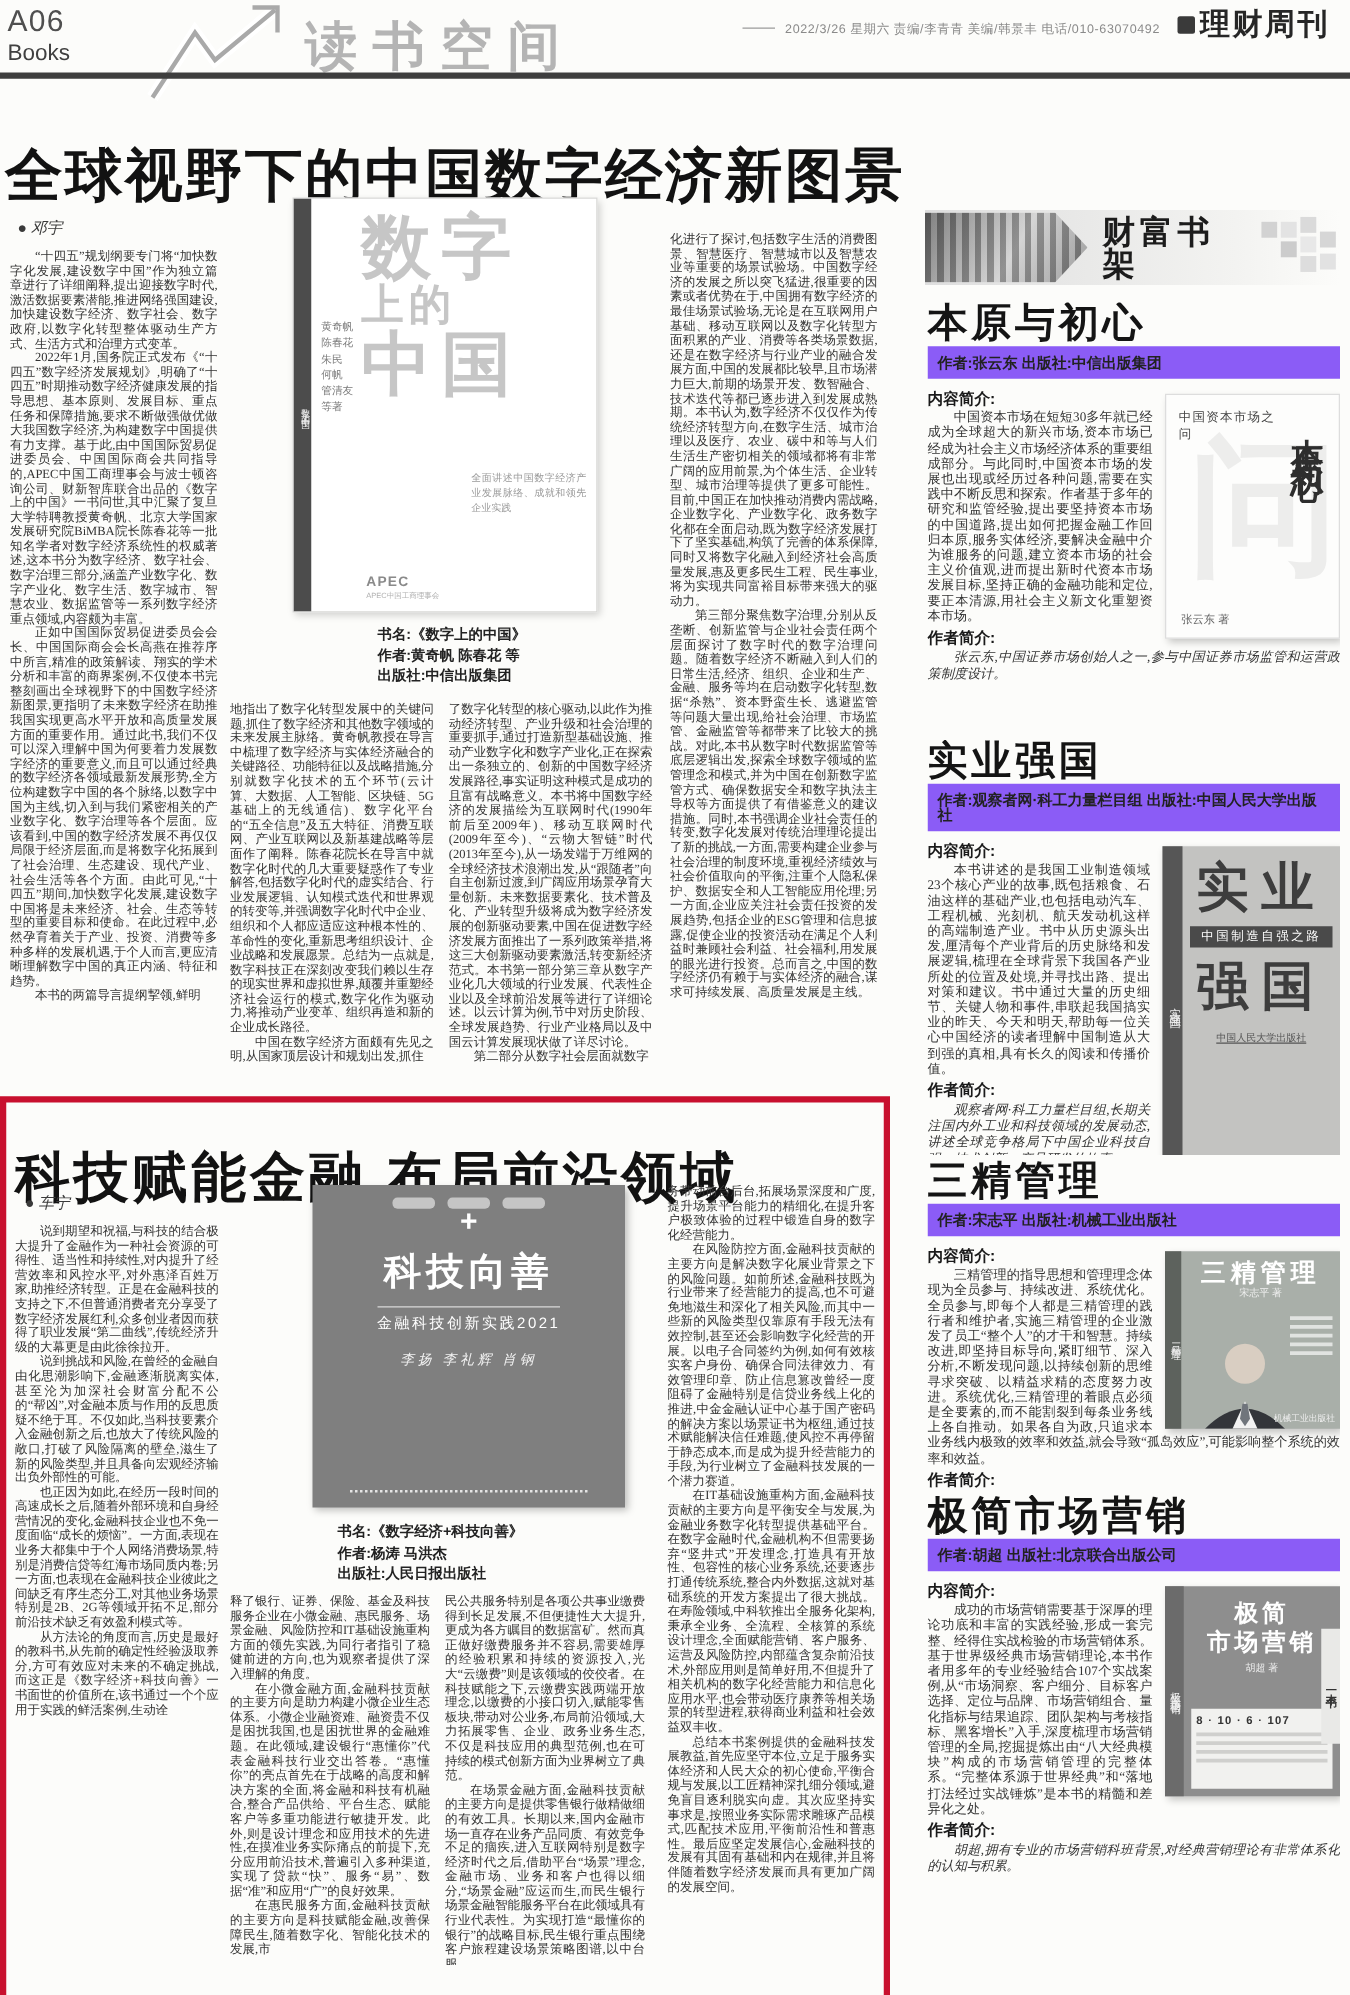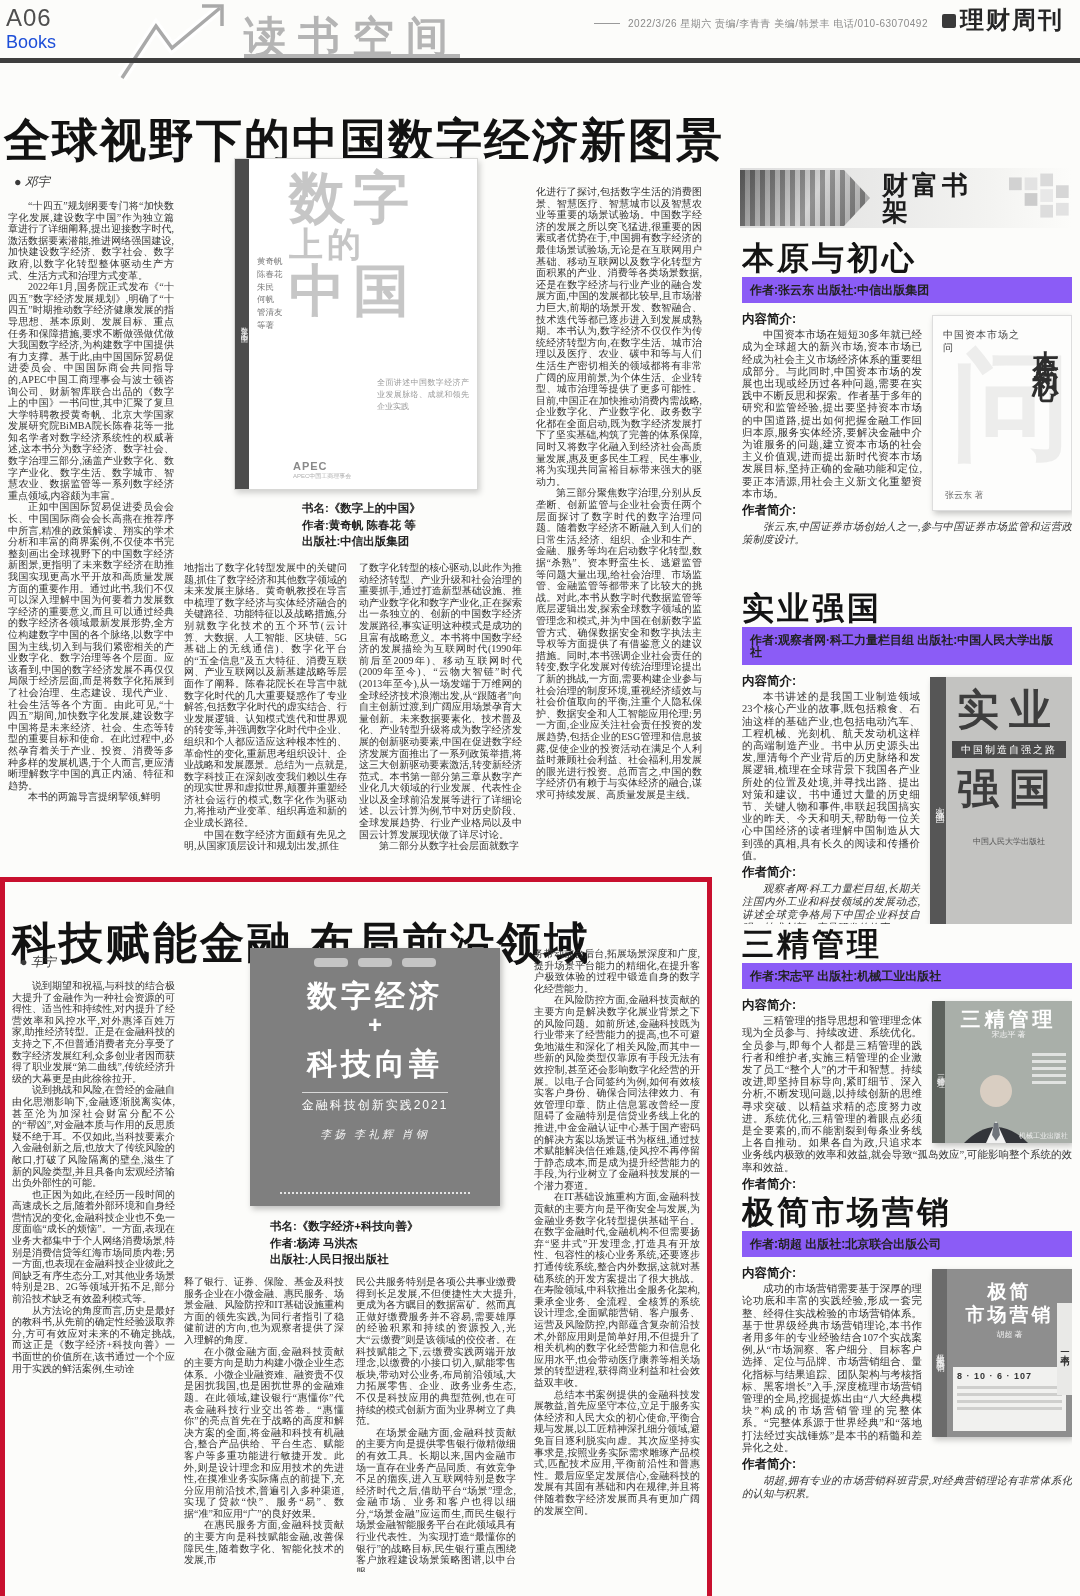--- a/index.html
+++ b/index.html
@@ -1,23 +1,23 @@
 <!DOCTYPE html>
 <html><head>
 <meta charset="utf-8">
 <style>
   html,body{margin:0;padding:0;background:#dcdcdc;}
   .page{position:relative;width:1080px;height:1596px;margin:0 auto;background:#fcfcfa;overflow:hidden;
         font-family:"Liberation Serif",serif;color:#2b2b2b;}
   .abs{position:absolute;}
   
   .edition{left:6px;top:6px;font:24px/1 "Liberation Sans",sans-serif;color:#4f4f4f;letter-spacing:1px;}
-  .edition-en{left:6px;top:33px;font:18px/1 "Liberation Sans",sans-serif;color:#1d4ed8;text-align:right;}
+  .edition-en{left:6px;top:33px;font:18px/1 "Liberation Sans",sans-serif;color:#404040;text-align:right;}
   .zigzag{left:116px;top:0;}
-  .section-cn{left:244px;top:16px;font:700 42px/1 "Liberation Sans",sans-serif;color:#b4b4b4;letter-spacing:12px;text-decoration:underline;}
+  .section-cn{left:244px;top:16px;font:700 42px/1 "Liberation Sans",sans-serif;color:#b4b4b4;letter-spacing:12px;}
   .dateline{left:560px;top:18px;width:368px;text-align:right;font:10px/1.2 "Liberation Sans",sans-serif;color:#8a8a8a;letter-spacing:.5px;}
   .dateline::before{content:"";display:inline-block;width:26px;height:1px;background:#9a9a9a;vertical-align:3px;margin-right:8px;}
   .masthead{left:942px;top:8px;font:900 24px/1 "Liberation Serif",serif;color:#262626;letter-spacing:2px;}
   .masthead::before{content:"";display:inline-block;width:14px;height:14px;background:#3a3a3a;margin-right:4px;border-radius:2px;}
   .rule{left:0;top:58px;width:1080px;height:5px;background:#3e3e3e;}
   
   .headline{font-family:"Liberation Sans",sans-serif;font-weight:900;color:#121212;}
   .byline{font:italic 12.5px/1 "Liberation Serif",serif;color:#3a3a3a;}
   .col{overflow:hidden;}
   .col p{margin:0;font-size:10px;line-height:11.6px;text-align:justify;text-indent:2em;color:#333;}
@@ -83,21 +83,21 @@
   .c3-giant{position:absolute;left:18px;top:30px;font-size:120px;color:rgba(120,120,120,.12);font-weight:700;line-height:1;}
   .c3-main{position:absolute;right:12px;top:14px;writing-mode:vertical-rl;font:700 26px/1.1 "Liberation Serif",serif;color:#2e2e2e;letter-spacing:6px;}
   .c3-sub{position:absolute;left:10px;top:12px;font:10px/1.3 "Liberation Sans",sans-serif;color:#444;letter-spacing:1px;width:80px;}
   .c3-author{position:absolute;left:12px;bottom:10px;font:9px/1 "Liberation Sans",sans-serif;color:#666;}
   
   .cover4{width:142px;height:256px;background:#c3c3c1;display:flex;}
   .c4-spine{width:16px;background:#565656;color:#eee;writing-mode:vertical-rl;font-size:9px;letter-spacing:3px;text-align:center;}
   .c4-face{flex:1;text-align:center;padding-top:10px;}
   .c4-big{font:900 42px/1.1 "Liberation Sans",sans-serif;color:#3d3d3d;letter-spacing:10px;}
   .c4-band{margin:8px 6px;background:#4a4a4a;color:#fff;font:10px/1.7 "Liberation Sans",sans-serif;letter-spacing:2px;}
-  .c4-pub{margin-top:26px;font:8px/1 "Liberation Sans",sans-serif;color:#555;}
+  .c4-pub{margin-top:15px;font:8px/1 "Liberation Sans",sans-serif;color:#555;text-decoration:underline;}
   
   .cover5{width:140px;height:142px;background:#a9afa9;display:flex;}
   .c5-spine{width:13px;background:#5d625d;color:#eee;writing-mode:vertical-rl;font-size:8px;letter-spacing:2px;text-align:center;}
   .c5-face{flex:1;position:relative;}
   .c5-title{text-align:center;font:700 20px/1 "Liberation Sans",sans-serif;color:#fff;letter-spacing:4px;padding-top:8px;}
   .c5-author{text-align:center;font:8px/1.6 "Liberation Sans",sans-serif;color:#f0f0f0;}
   .c5-photo{position:absolute;left:14px;bottom:0;}
   .c5-lines{position:absolute;right:6px;top:52px;width:34px;}
   .c5-lines i{display:block;height:3px;background:rgba(255,255,255,.65);margin-bottom:4px;}
   .c5-pub{position:absolute;right:4px;bottom:4px;font:7px/1 "Liberation Sans",sans-serif;color:#eee;}
@@ -190,21 +190,20 @@
       <p>从方法论的角度而言,历史是最好的教科书,从先前的确定性经验汲取养分,方可有效应对未来的不确定挑战,而这正是《数字经济+科技向善》一书面世的价值所在,该书通过一个个应用于实践的鲜活案例,生动诠</p>
     </div>
 
   <div class="abs a2-mid">
     <div class="cover2">
       <div class="c2-logos">
           <span></span>
           <span></span>
           <span></span>
         </div>
-      <div class="c2-t">数字经济</div>
       <div class="c2-plus">+</div>
       <div class="c2-t">科技向善</div>
       <div><span class="c2-sub">金融科技创新实践2021</span></div>
       <div class="c2-names">李扬  李礼辉  肖钢</div>
       <div class="c2-dots"></div>
     </div>
     <div class="book-caption" style="margin:12px 0 0 86px;">
         <p>书名:《数字经济+科技向善》</p>
         <p>作者:杨涛 马洪杰</p>
         <p>出版社:人民日报出版社</p>

